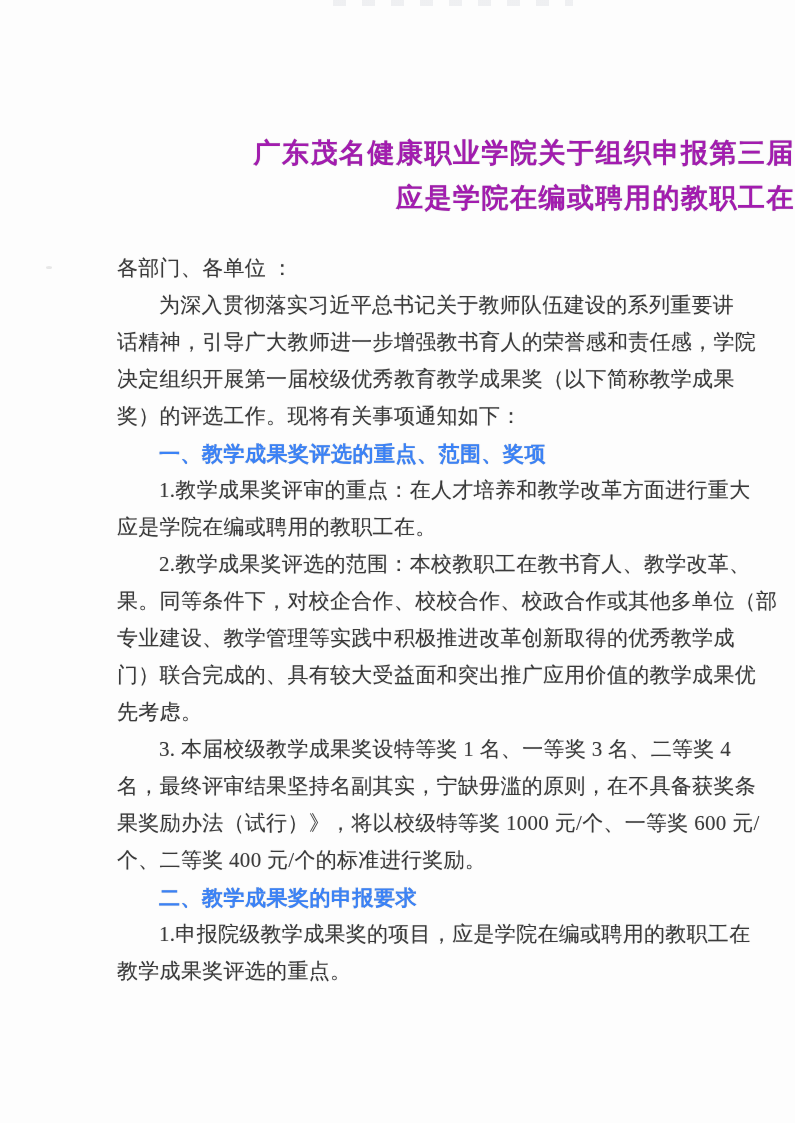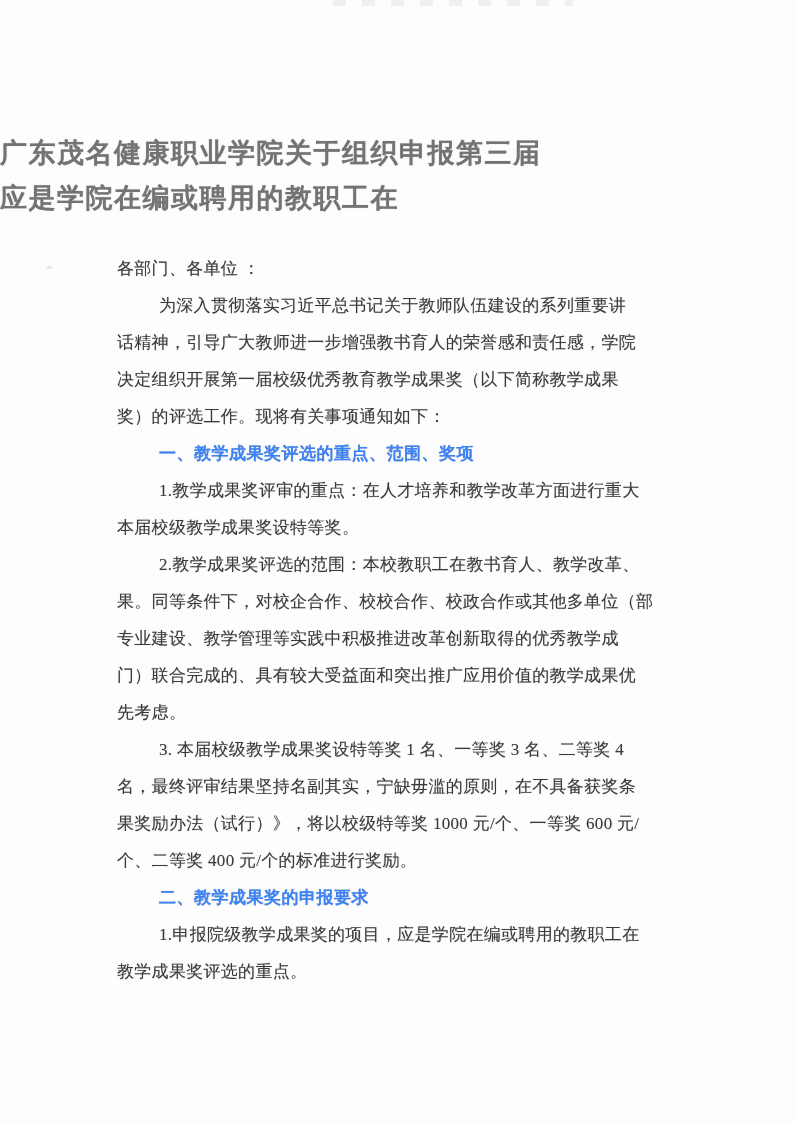--- a/index.html
+++ b/index.html
@@ -31,37 +31,37 @@
     width: 6px;
     height: 3px;
     background: rgba(40,40,40,0.10);
     border-radius: 50%;
   }
   .title-block {
     position: absolute;
     top: 131px;
     left: 0;
     width: 100%;
-    text-align: left;
+    text-align: right;
     font-family: "Liberation Sans", "DejaVu Sans", sans-serif;
     font-weight: bold;
     font-size: 27px;
     line-height: 45px;
-    color: #737373;
+    color: #a21caf;
     letter-spacing: 1.5px;
     text-shadow: 0 0 1px rgba(40,40,40,0.35);
   }
   .content {
     position: absolute;
     left: 117px;
     top: 250px;
     width: 572px;
   }
   .line {
-    font-size: 17px;
+    font-size: 21px;
     height: 37px;
     line-height: 37px;
     color: #3a3a3a;
     white-space: nowrap;
     text-shadow: 0 0 1px rgba(70,70,70,0.35);
     letter-spacing: 0.3px;
   }
   .line.indent { padding-left: 42px; }
   .line.bold {
     font-weight: bold;
@@ -84,21 +84,21 @@
   </div>
 
   <div class="content">
     <div class="line">各部门、各单位 ：</div>
     <div class="line indent">为深入贯彻落实习近平总书记关于教师队伍建设的系列重要讲</div>
     <div class="line">话精神，引导广大教师进一步增强教书育人的荣誉感和责任感，学院</div>
     <div class="line">决定组织开展第一届校级优秀教育教学成果奖（以下简称教学成果</div>
     <div class="line">奖）的评选工作。现将有关事项通知如下：</div>
     <div class="line indent bold">一、教学成果奖评选的重点、范围、奖项</div>
     <div class="line indent">1.教学成果奖评审的重点：在人才培养和教学改革方面进行重大</div>
-    <div class="line">本届校级教学成果奖设特等奖。</div>
+    <div class="line">应是学院在编或聘用的教职工在。</div>
     <div class="line indent">2.教学成果奖评选的范围：本校教职工在教书育人、教学改革、</div>
     <div class="line">果。同等条件下，对校企合作、校校合作、校政合作或其他多单位（部</div>
     <div class="line">专业建设、教学管理等实践中积极推进改革创新取得的优秀教学成</div>
     <div class="line">门）联合完成的、具有较大受益面和突出推广应用价值的教学成果优</div>
     <div class="line">先考虑。</div>
     <div class="line indent">3. 本届校级教学成果奖设特等奖 1 名、一等奖 3 名、二等奖 4</div>
     <div class="line">名，最终评审结果坚持名副其实，宁缺毋滥的原则，在不具备获奖条</div>
     <div class="line">果奖励办法（试行）》，将以校级特等奖 1000 元/个、一等奖 600 元/</div>
     <div class="line">个、二等奖 400 元/个的标准进行奖励。</div>
     <div class="line indent bold">二、教学成果奖的申报要求</div>

